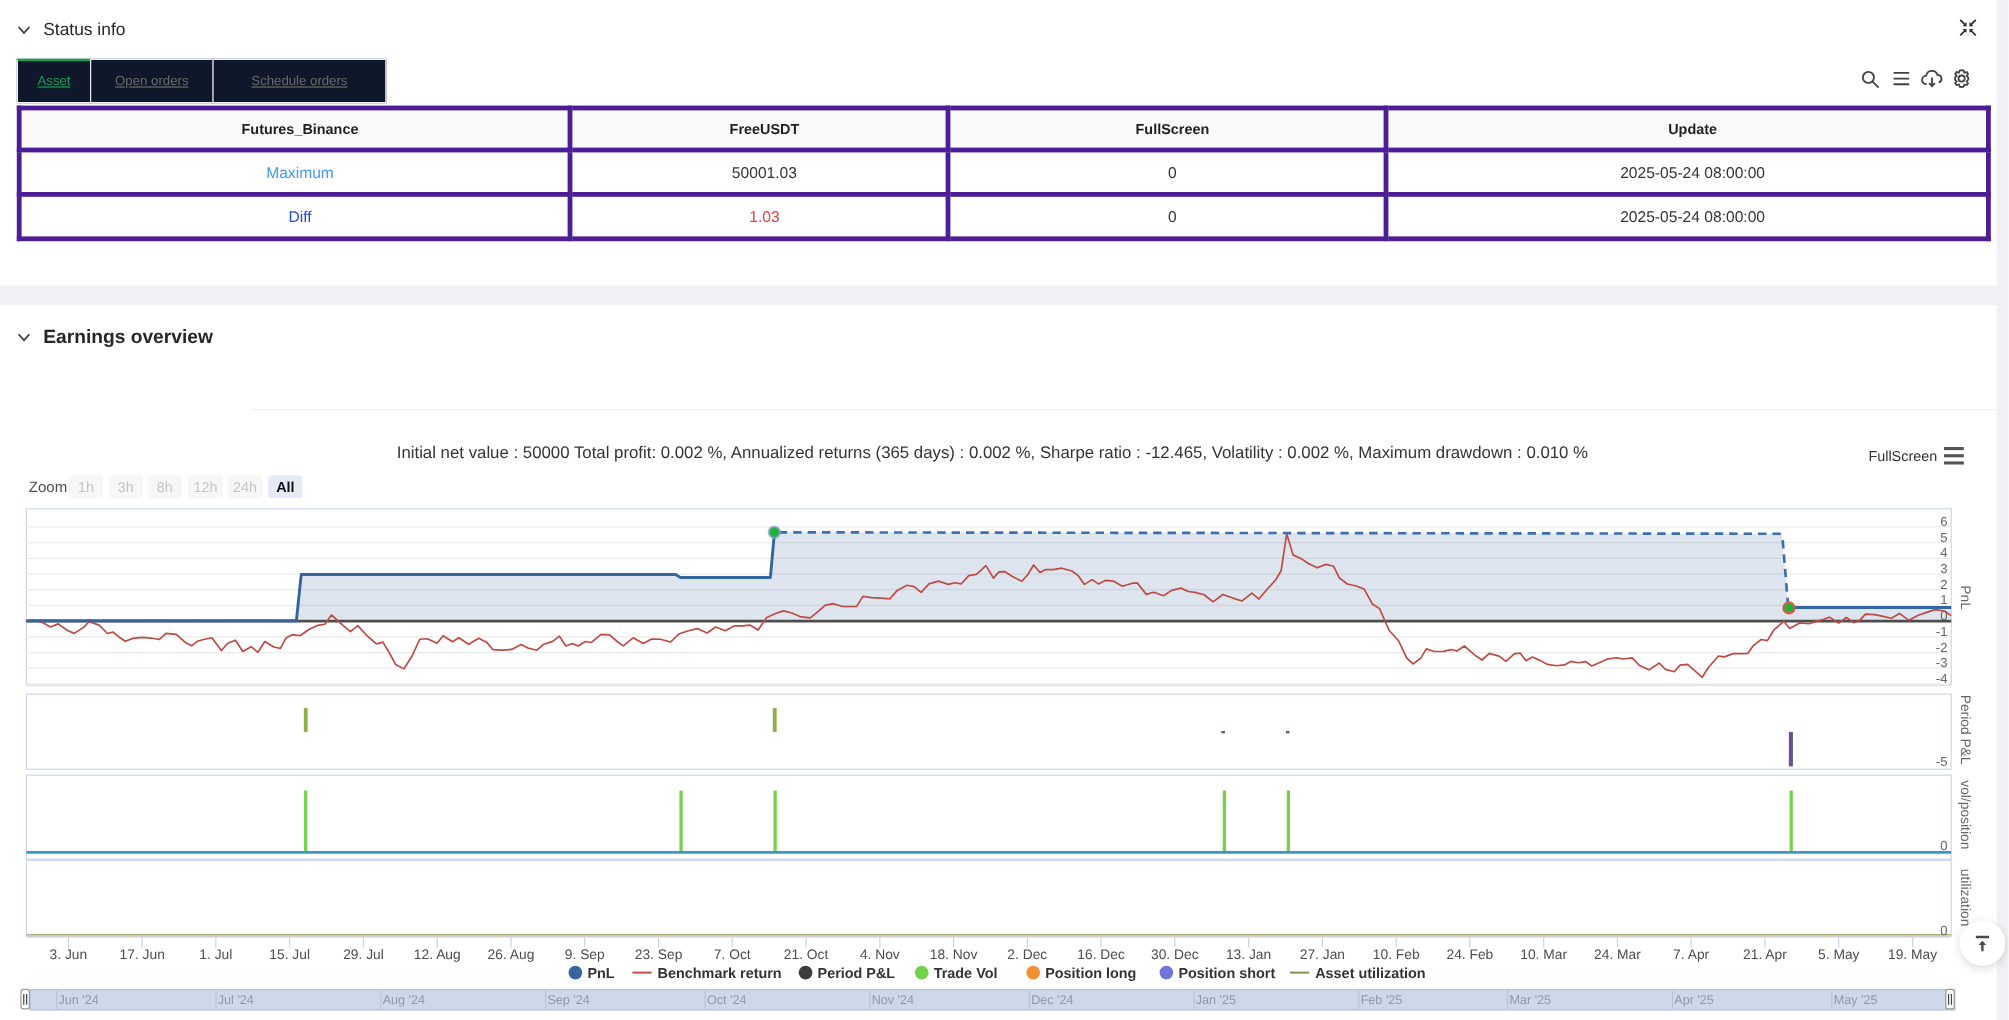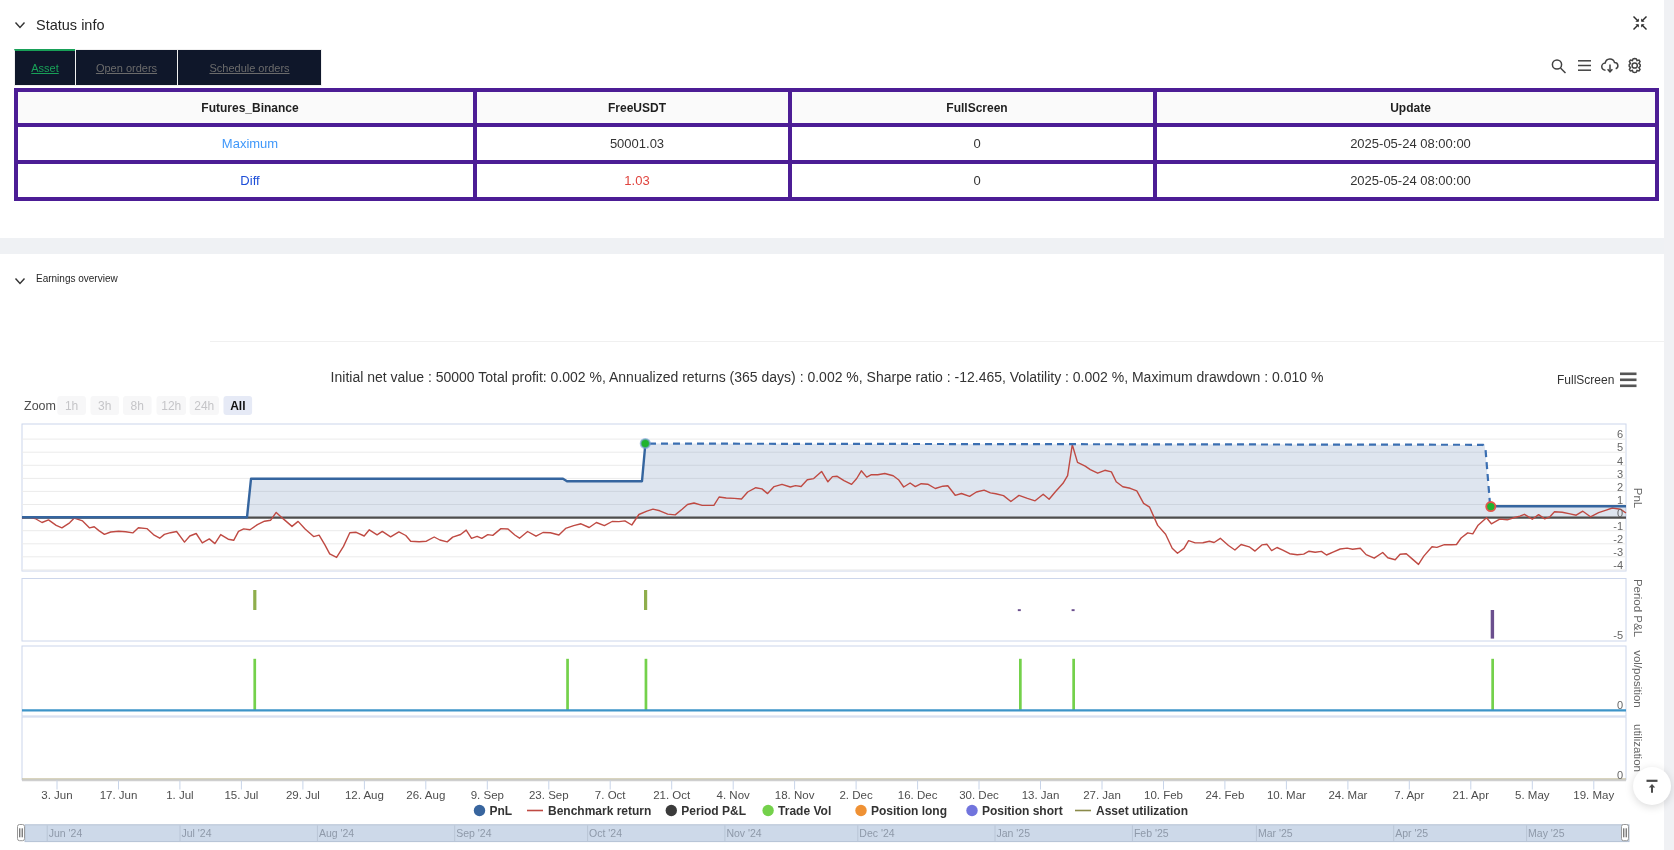--- a/index.html
+++ b/index.html
@@ -79,21 +79,21 @@
           <td style="color:#e0433d">1.03</td>
           <td>0</td>
           <td>2025-05-24 08:00:00</td>
         </tr>
   </tbody>
     </table>
 
   <svg width="12" height="12" viewBox="0 0 12 12" style="position:absolute;left:14px;top:275px">
 <path d="M1.5,3.5 L6,8.5 L10.5,3.5" fill="none" stroke="#333" stroke-width="1.4"></path>
     </svg>
-  <div class="abs" style="left:36px;top:273px;font-size:10px;font-weight:normal;color:#262626">Earnings overview</div>
+  <div class="abs" style="left:36px;top:273px;font-size:16px;font-weight:bold;color:#262626">Earnings overview</div>
   <div class="abs" style="left:210px;top:341px;width:1454px;height:1px;background:#f0f0f0"></div>
 
   <svg width="1674" height="850" viewBox="0 0 1674 850" style="position:absolute;left:0;top:0">
 <text x="827" y="382" text-anchor="middle" font-size="14" fill="#333333">Initial net value : 50000 Total profit: 0.002 %, Annualized returns (365 days) : 0.002 %, Sharpe ratio : -12.465, Volatility : 0.002 %, Maximum drawdown : 0.010 %</text>
 <text x="1557" y="384" font-size="12" fill="#333333">FullScreen</text>
 <rect x="1620" y="372.5" width="16.5" height="2.6" fill="#555"></rect>
 <rect x="1620" y="378.5" width="16.5" height="2.6" fill="#555"></rect>
 <rect x="1620" y="384.5" width="16.5" height="2.6" fill="#555"></rect>
 <text x="24" y="410" font-size="12.5" fill="#4d4d4d">Zoom</text>
 <rect x="57.3" y="396" width="28.6" height="19" rx="3" fill="#f7f7f8"></rect>

